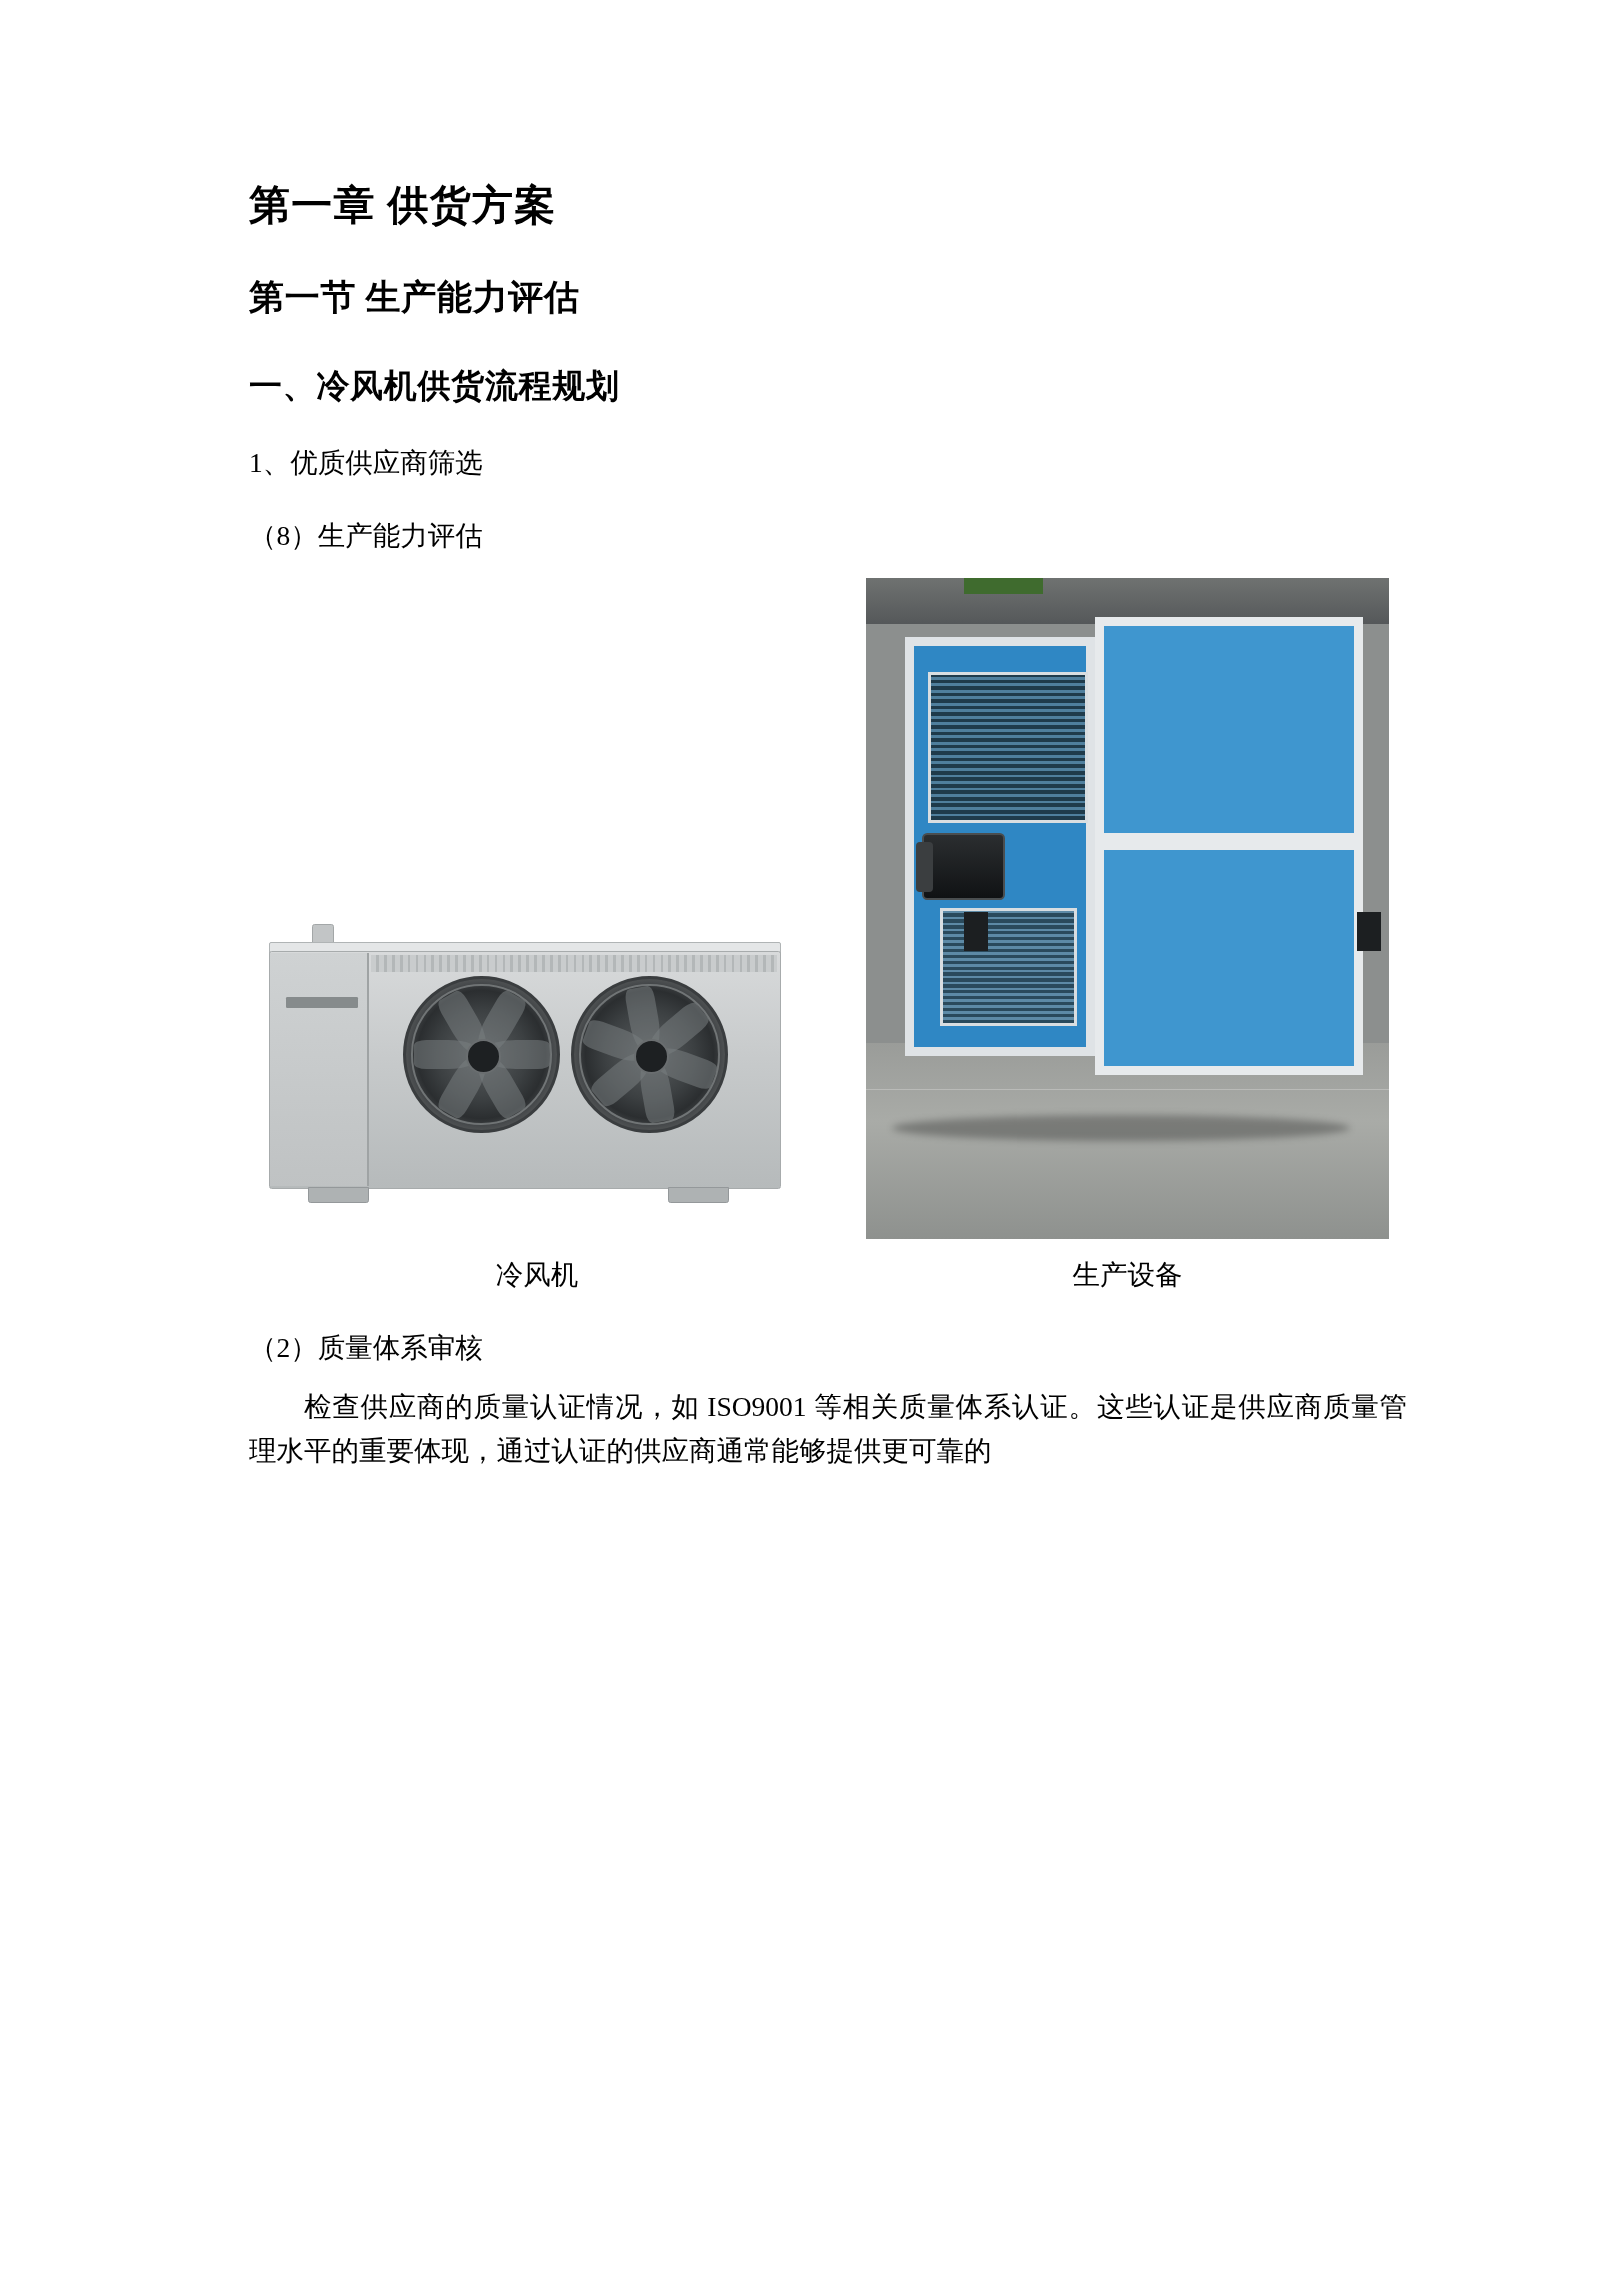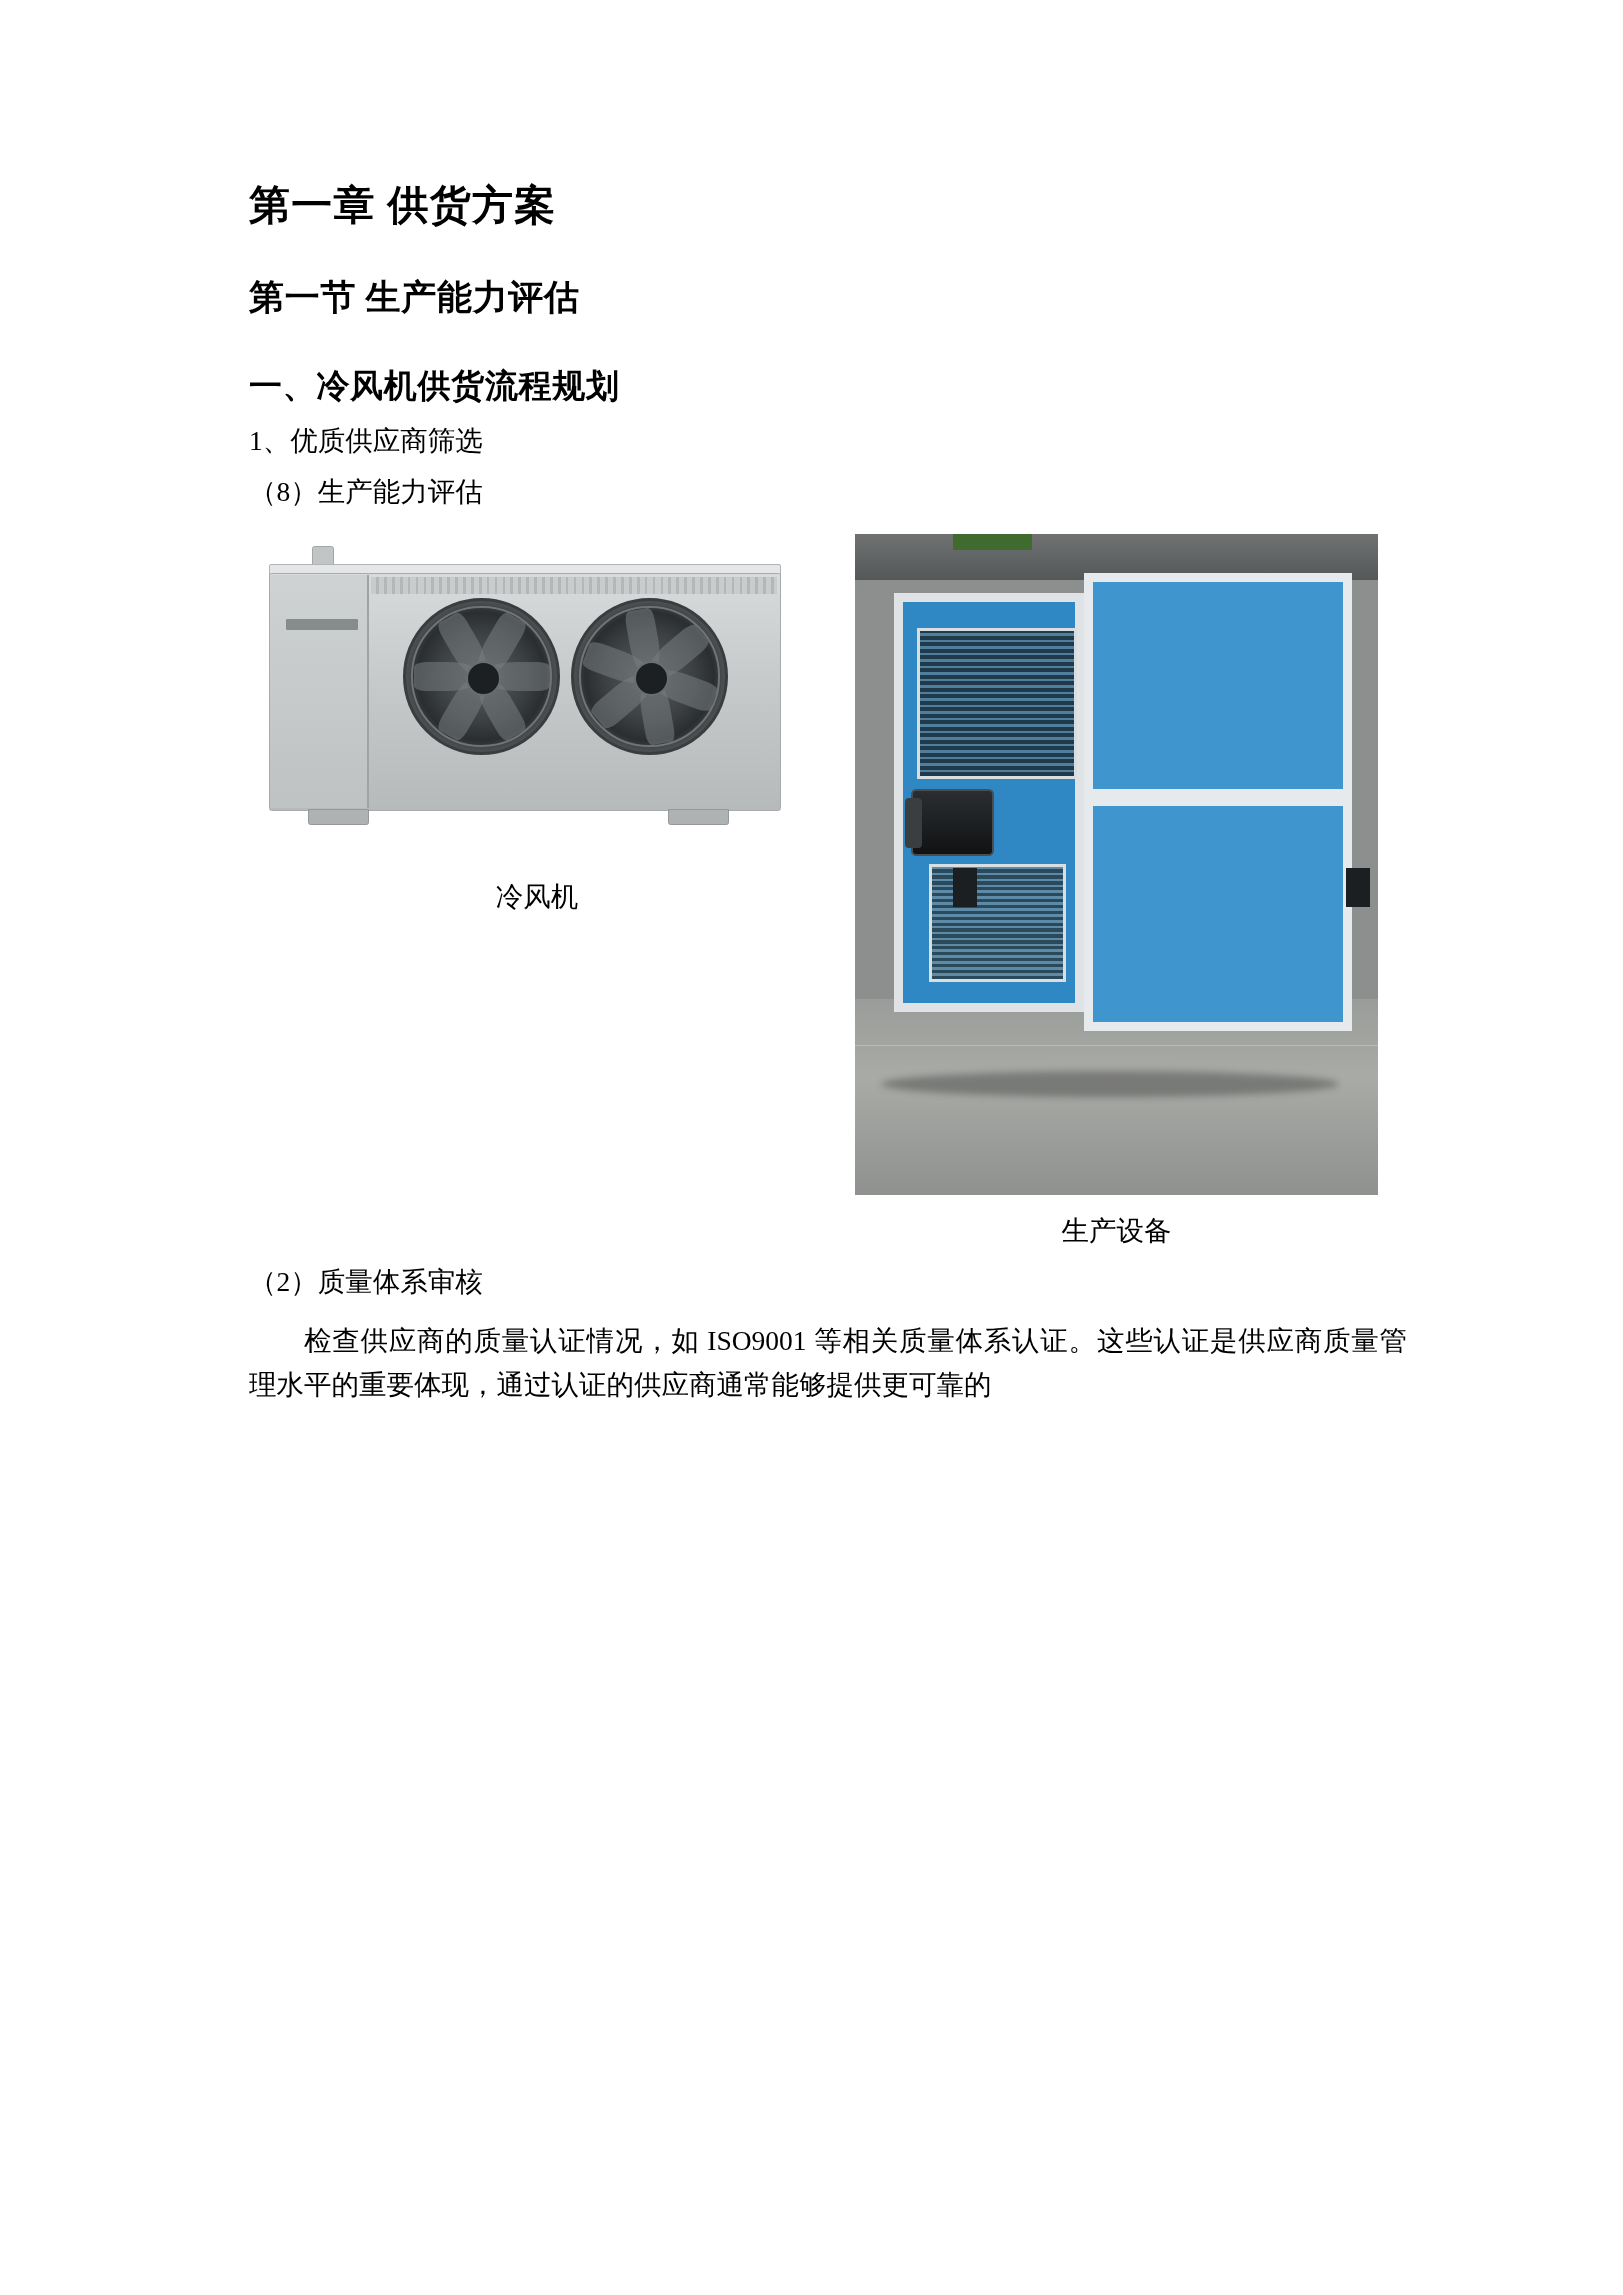--- a/index.html
+++ b/index.html
@@ -44,40 +44,40 @@
     line-height: 1.4;
   }
   h4.heading-2 {
     font-size: 30px;
     font-weight: normal;
     margin: 34px 0 0 0;
     line-height: 1.45;
   }
   p.body-line {
     font-size: 27.5px;
-    margin: 10px 0 0 0;
+    margin: 32px 0 0 0;
     line-height: 1.5;
   }
   p.para {
     font-size: 27.5px;
     margin: 17px 0 0 0;
     line-height: 1.62;
     text-align: justify;
     text-indent: 55px;
   }
 
   .figure-block {
     margin-top: 22px;
     width: 100%;
   }
   .figure-row {
     display: flex;
-    align-items: flex-start;
+    align-items: flex-end;
     justify-content: flex-start;
-    gap: 30px;
+    gap: 41px;
   }
   .fig {
     display: flex;
     flex-direction: column;
     align-items: center;
   }
   .fig-left { width: 576px; }
   .fig-right { width: 523px; }
 
   .fig-caption {

